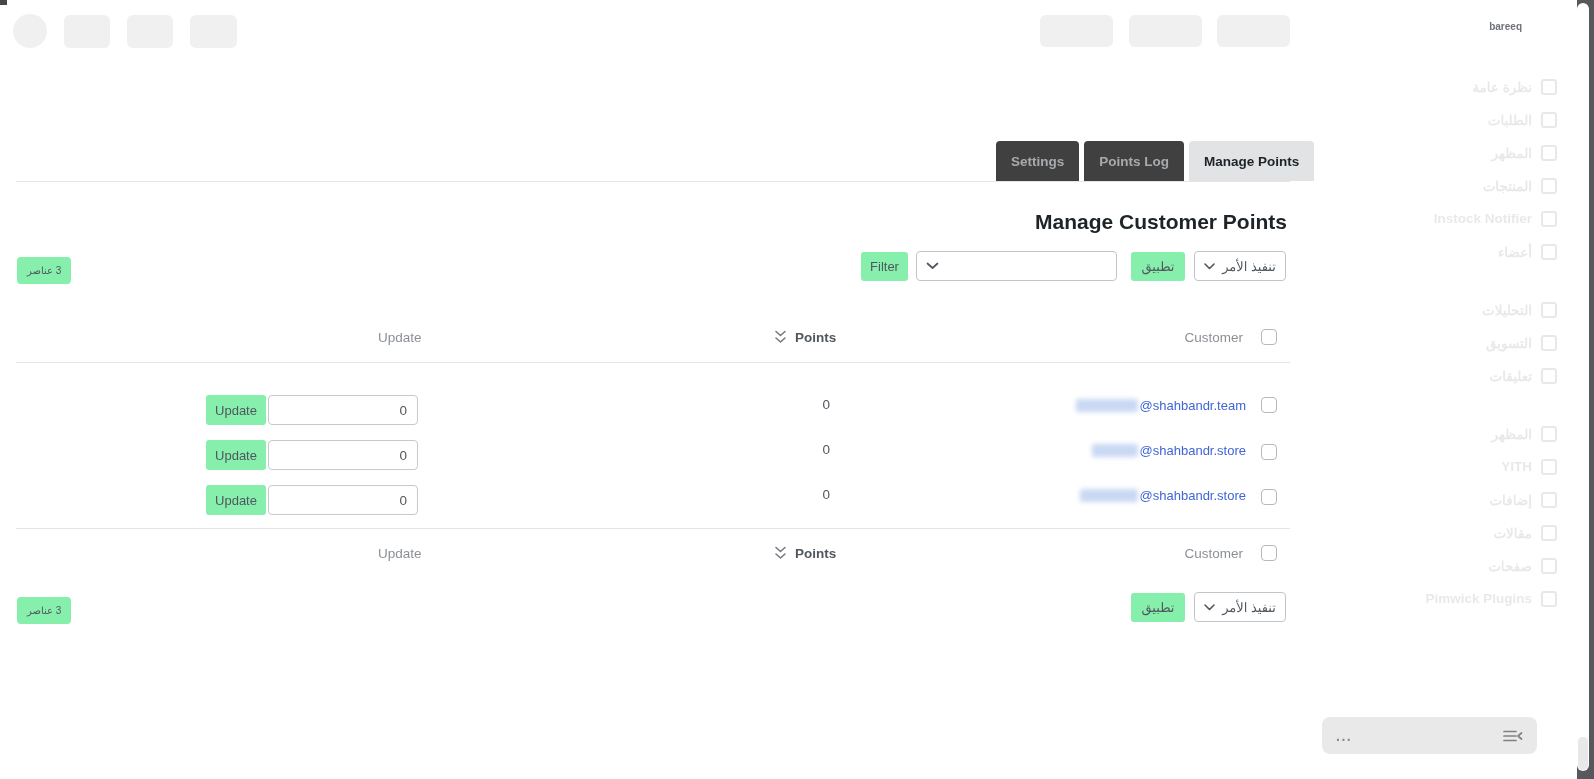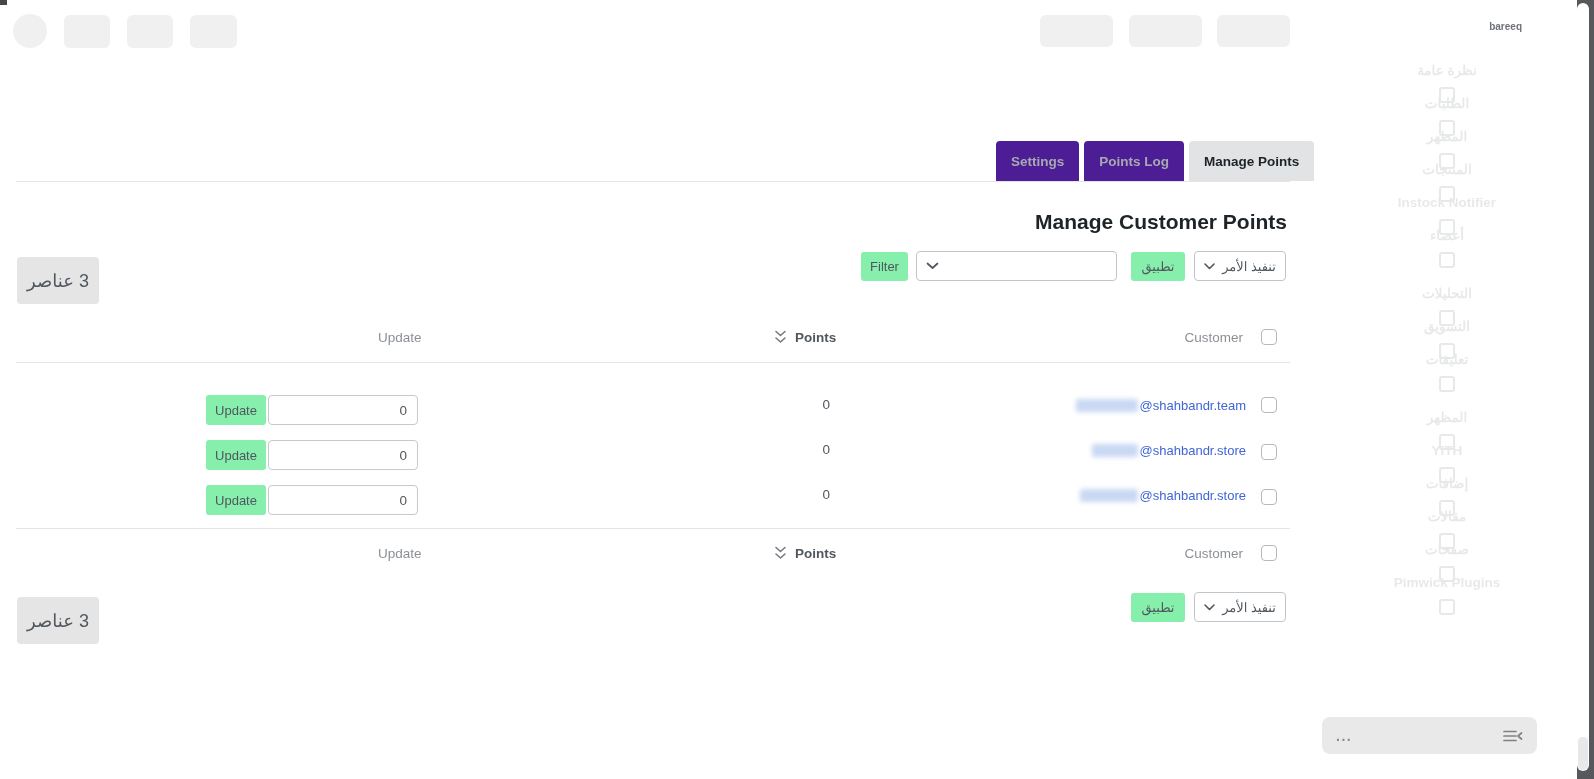--- a/index.html
+++ b/index.html
@@ -5,45 +5,45 @@
   html,body{margin:0;padding:0;background:#fff;}
   .canvas{position:relative;width:1594px;height:779px;background:#fff;overflow:hidden;
           font-family:"Liberation Sans",sans-serif;font-size:13px;color:#50575e;}
   .abs{position:absolute;}
   .skel{background:#f0f0f1;border-radius:6px;}
   .circle{border-radius:50%;}
   .corner{background:#45474b;}
   .username{font-weight:bold;color:#6e7278;font-size:10px;}
   .tabs{display:flex;gap:5px;}
   .tab{height:40px;padding:0 15px;display:flex;align-items:center;font-weight:bold;
-       color:#a7aaad;background:#4c1d95;border-radius:4px 4px 0 0;font-size:13.5px;cursor:pointer;}
+       color:#a7aaad;background:#404040;border-radius:4px 4px 0 0;font-size:13.5px;cursor:pointer;}
   .tab.active{background:#e2e3e5;color:#1d2327;}
   .rule{position:absolute;left:16px;width:1274px;height:1px;background:#e2e4e7;}
   .page-title{font-size:21px;font-weight:bold;color:#1d2327;margin-left:12px;}
-  .badge{background:#e5e5e5;border-radius:4px;color:#50575e;font-size:18px;
-         display:flex;align-items:center;justify-content:center;padding:10px 10px;height:27px;}
+  .badge{background:#86efac;border-radius:4px;color:#50575e;font-size:10px;
+         display:flex;align-items:center;justify-content:center;padding:0 10px;height:27px;}
   .btn-gray{background:#86efac;border:none;border-radius:3px;color:#50575e;font-size:13px;
             display:flex;align-items:center;justify-content:center;font-family:inherit;cursor:pointer;}
   .btn-white{background:#fff;border:1px solid #c3c4c7;border-radius:4px;color:#50575e;font-size:13px;
              display:flex;align-items:center;justify-content:center;gap:7px;font-family:inherit;cursor:pointer;}
   .select{background:#fff;border:1px solid #c3c4c7;border-radius:4px;display:flex;
           align-items:center;padding:0 9px;box-sizing:border-box;cursor:pointer;}
   .hdr{color:#8c9096;font-size:13.5px;}
   .hdr-bold{color:#50575e;font-weight:bold;font-size:13.5px;}
   .checkbox{width:16px;height:16px;border:1px solid #b4b9be;border-radius:4px;background:#fff;
             box-sizing:border-box;cursor:pointer;}
   .num-input{border:1px solid #c6c9cd;border-radius:4px;background:#fff;text-align:right;
              padding:0 10px;font-family:inherit;font-size:13.5px;color:#50575e;
              width:150px;height:30px;box-sizing:border-box;}
   .points-val{font-size:13.5px;color:#50575e;}
   .email{display:flex;align-items:center;gap:2px;color:#3f65d6;font-size:13px;cursor:pointer;}
   .redact{display:inline-block;height:13px;border-radius:2px;background:#c9d8f3;filter:blur(2.5px);}
   .sidebar{opacity:0.13;}
   .sb-item{display:flex;align-items:center;justify-content:flex-end;gap:9px;height:33px;
-           color:#50575e;font-weight:bold;font-size:13.5px;cursor:pointer;white-space:nowrap;flex-direction:column;}
+           color:#50575e;font-weight:bold;font-size:13.5px;cursor:pointer;white-space:nowrap;}
   .sb-item.gap{margin-top:25px;}
   .sb-ico{width:16px;height:16px;border:2px solid currentColor;border-radius:3px;
           box-sizing:border-box;flex:none;}
   .collapse-bar{background:#e9e9ea;border-radius:8px;display:flex;align-items:center;
                 justify-content:space-between;padding:0 14px;box-sizing:border-box;cursor:pointer;}
   .dots{color:#86898d;font-weight:bold;letter-spacing:1.5px;font-size:14px;line-height:10px;}
   .darkstrip{background:#56585c;}
   .sb-track{background:#fff;border-radius:6px;}
   .sb-thumb{background:#e8e8ea;border-radius:4.5px;cursor:pointer;}
 </style>

